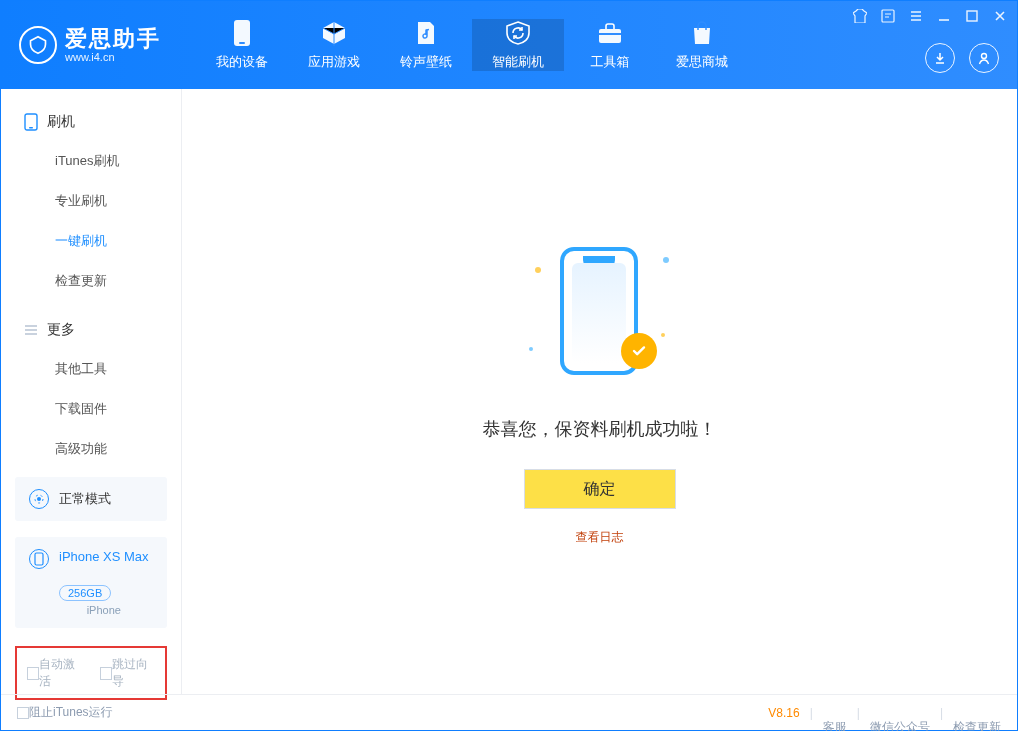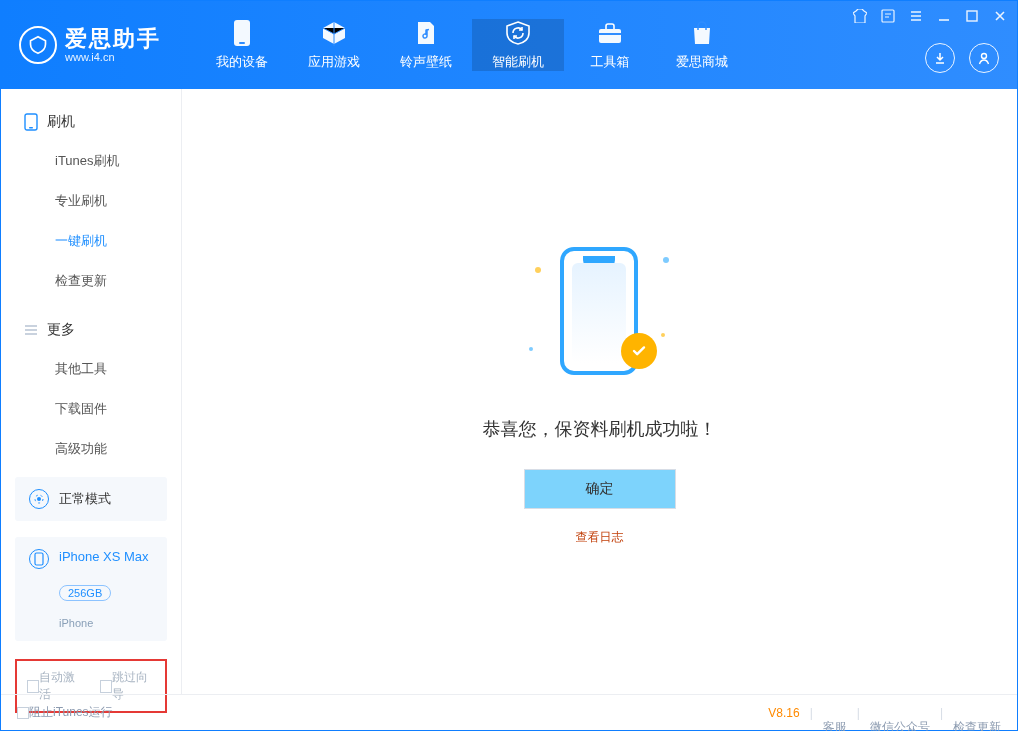--- a/index.html
+++ b/index.html
@@ -99,21 +99,21 @@
     width:20px;height:20px;border:1.5px solid #1f8fff;border-radius:50%;
     display:flex;align-items:center;justify-content:center;color:#1f8fff;font-size:11px;
     flex-shrink:0;
   }
   .side-device-card { align-items:flex-start; }
   .side-device-card .dev-name { font-size:13px;color:#1f8fff;font-weight:500;}
   .side-device-card .dev-cap {
     display:inline-block;margin-top:21px;padding:1px 8px;
     border:1px solid #8cc3ff;border-radius:10px;font-size:11px;color:#1f8fff;
   }
-  .side-device-card .dev-type { margin-top:16px;font-size:11px;color:#8aa0b8;}
+  .side-device-card .dev-type { margin-top:3px;font-size:11px;color:#8aa0b8;text-align:center;}
   .side-options {
     margin:10px 14px 14px 14px;
     border:2px solid #e53935;
     padding:8px 10px;
     display:flex;gap:18px;align-items:center;
   }
   .chk { display:flex;align-items:center;color:#a8b4c2;font-size:12px;cursor:pointer;}
   .chk .box { width:13px;height:13px;border:1px solid #c6d0dc;background:#fff;}
 
   .main {
@@ -140,22 +140,22 @@
     position:absolute;right:18px;bottom:18px;width:36px;height:36px;border-radius:50%;
     background:#ffb400;display:flex;align-items:center;justify-content:center;
   }
   .sparkle { position:absolute;width:6px;height:6px;border-radius:50%;}
   .sp1 { left:10px;top:30px;background:#ffd05c;}
   .sp2 { right:6px;top:20px;background:#7ecbff;}
   .sp3 { left:4px;bottom:36px;background:#7ecbff;width:4px;height:4px;}
   .sp4 { right:10px;bottom:50px;background:#ffd05c;width:4px;height:4px;}
   .success-text { font-size:18px;color:#333;margin-bottom:28px;}
   .ok-btn {
-    width:152px;height:40px;border:1px solid #d7dde6;background:#7dd3fc;
-    display:flex;align-items:center;justify-content:center;font-size:14px;color:#333;
+    width:152px;height:40px;border:1px solid #d7dde6;background:#fde047;
+    display:flex;align-items:center;justify-content:center;font-size:16px;color:#333;
     cursor:pointer;margin-bottom:20px;
   }
   .view-log { font-size:12px;color:#c2410c;cursor:pointer;}
 
   
   .statusbar {
     height:36px;border-top:1px solid #eceef2;
     display:flex;align-items:center;padding:0 16px;font-size:12px;color:#8c9bb0;
   }
   .statusbar .left { display:flex;align-items:center;gap:6px;flex:1;}

